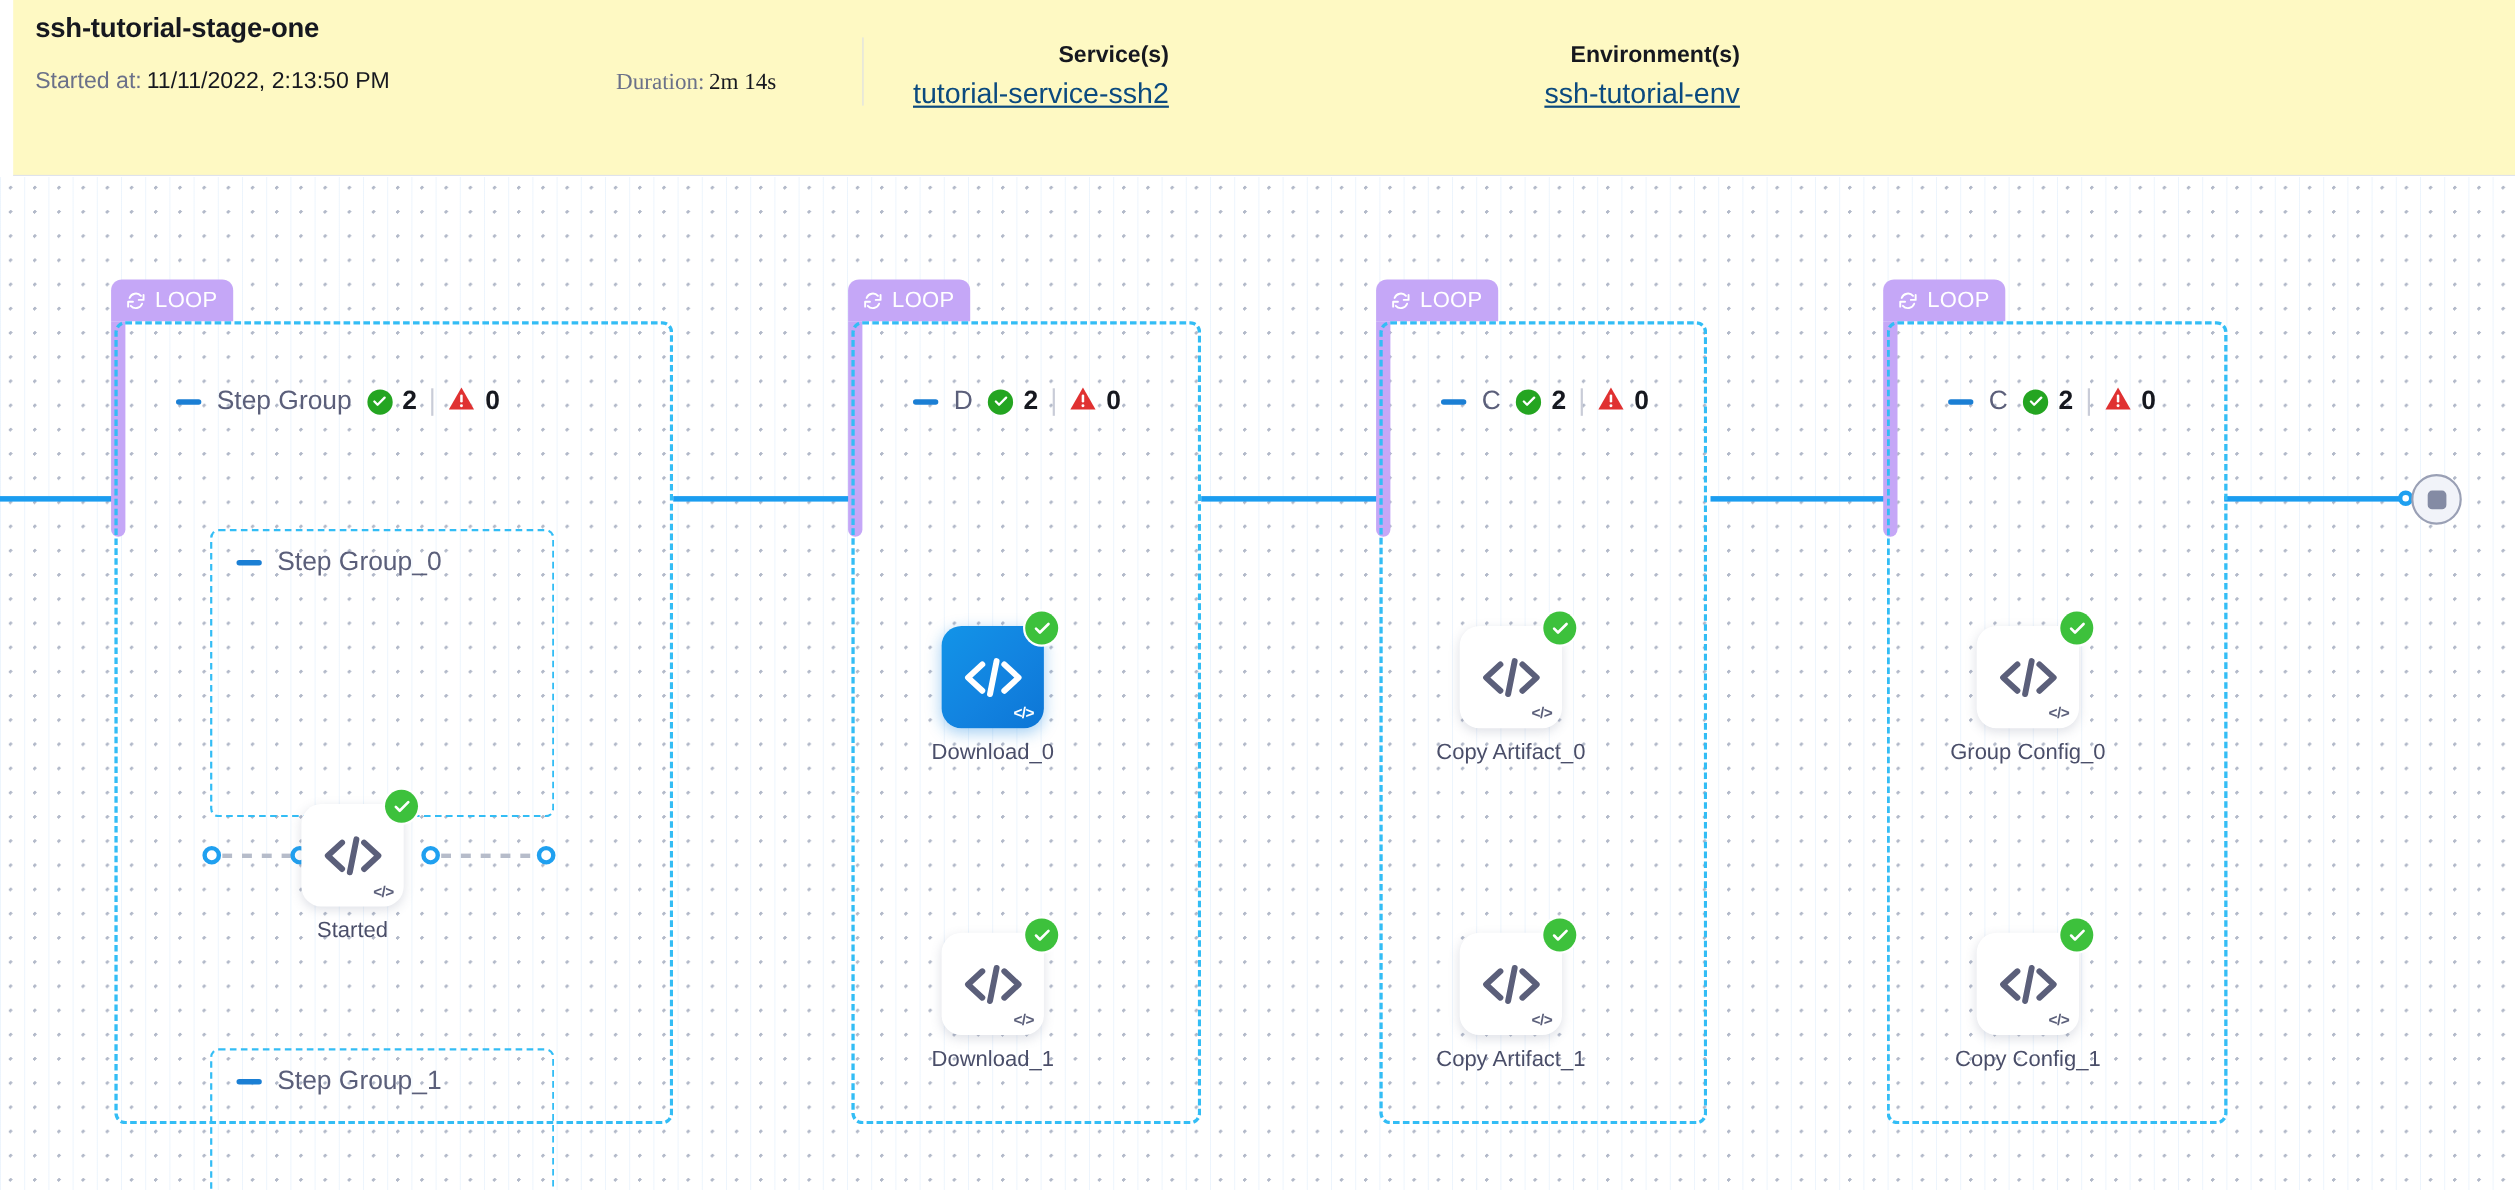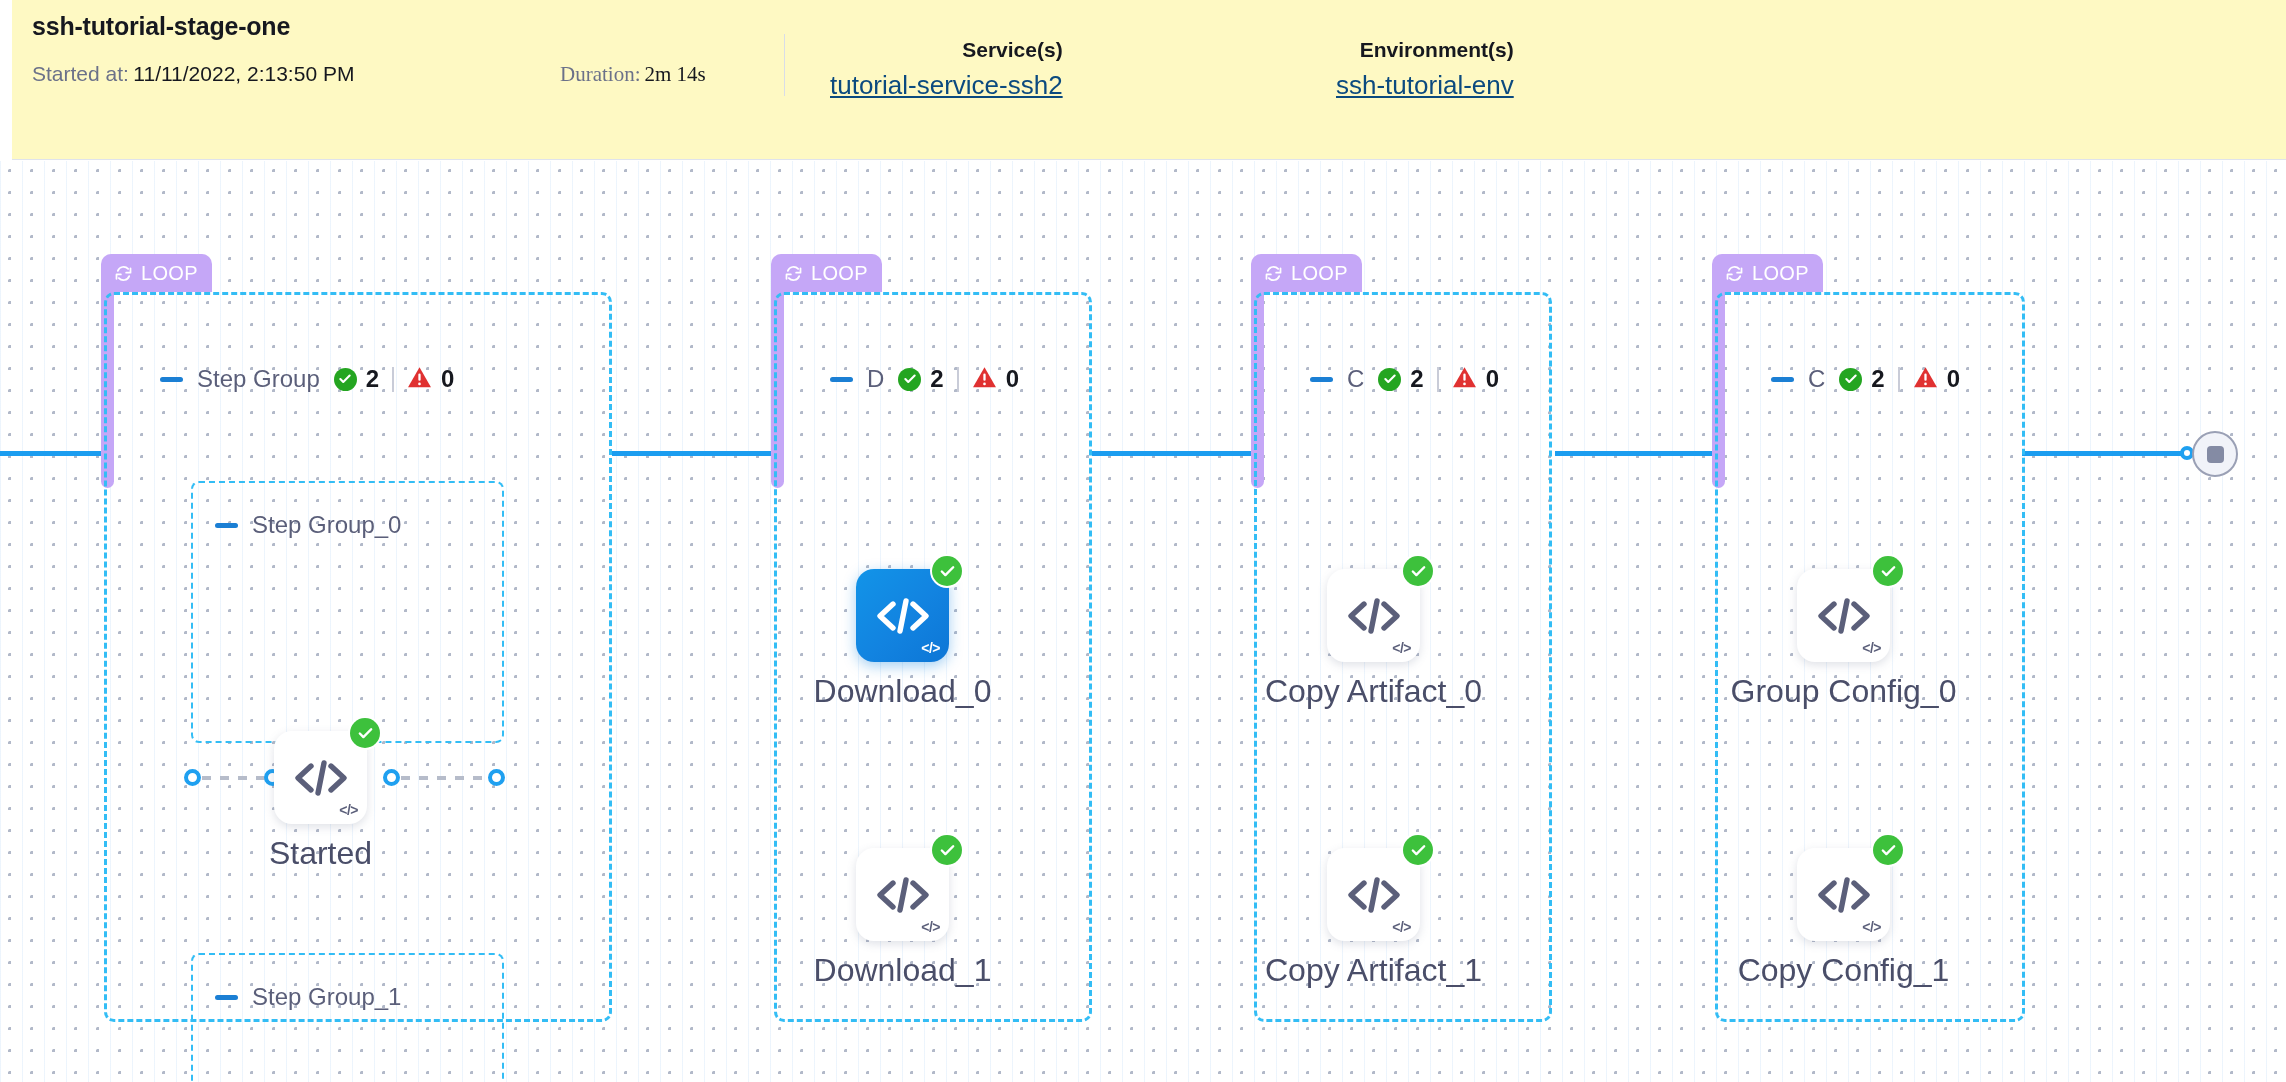--- a/index.html
+++ b/index.html
@@ -26,21 +26,21 @@
   .meta-label { color: #6b7189; font-size: 21px; }
   .meta-value { color: #16181f; font-size: 21px; }
   .hdr-started { position: absolute; left: 20px; top: 62px; white-space: nowrap; }
   .hdr-duration { position: absolute; left: 548px; top: 62px; white-space: nowrap; font-family: Liberation Serif, serif; }
   .hdr-divider {
     position: absolute; left: 772px; top: 34px;
     width: 1px; height: 62px; background: #d9dde8;
   }
   .hdr-block { position: absolute; white-space: nowrap; text-align: right; }
   .hdr-block.services { left: 818px; top: 38px; }
-  .hdr-block.envs { left: 1324px; top: 38px; }
+  .hdr-block.envs { left: 1392px; top: 38px; }
   .blk-title { font-size: 21px; font-weight: bold; color: #16181f; line-height: 1.18; }
   .blk-link { font-size: 26px; color: #0b4a7f; margin-top: 7px; display: block; }
 
   
   .canvas {
     position: absolute; left: 0; top: 161px;
     width: 2286px; height: 921px;
     background-color: #ffffff;
     background-image:
       repeating-linear-gradient(to right, rgba(214,232,250,0.45) 0 1px, transparent 1px 22px),
@@ -76,21 +76,20 @@
     border: 3px dashed #33bdf5;
     border-radius: 10px;
     background: transparent;
   }
   .group-box.inner { border-width: 2px; border-radius: 8px; }
 
   .group-header {
     position: absolute;
     display: flex; align-items: center; gap: 14px;
     white-space: nowrap;
-    margin-top: 14px;
   }
   .collapse-dash {
     width: 23px; height: 5px; background: #1b7fd4; border-radius: 3px;
     display: inline-block;
   }
   .group-name {
     font-size: 24px; color: #5b5f7a; font-weight: 400;
     overflow: hidden; text-overflow: clip;
   }
   .group-name.trunc { max-width: 24px; }
@@ -128,21 +127,21 @@
   .node.selected .code-corner { color: #ffffff; }
   .node-status {
     position: absolute; right: -13px; top: -13px;
     width: 30px; height: 30px; border-radius: 50%;
     background: #3dc13c; display: flex; align-items: center; justify-content: center;
     box-shadow: 0 0 0 2px #ffffff;
   }
   .node-label {
     position: absolute; top: 104px; left: 50%;
     transform: translateX(-50%);
-    font-size: 32px; color: #4a4e69; white-space: nowrap;
+    font-size: 20px; color: #4a4e69; white-space: nowrap;
   }
 
   
   .handle {
     position: absolute;
     width: 17px; height: 17px; border-radius: 50%;
     border: 4px solid #1fa0f0; background: #ffffff;
   }
   .dash-link {
     position: absolute; height: 4px;

